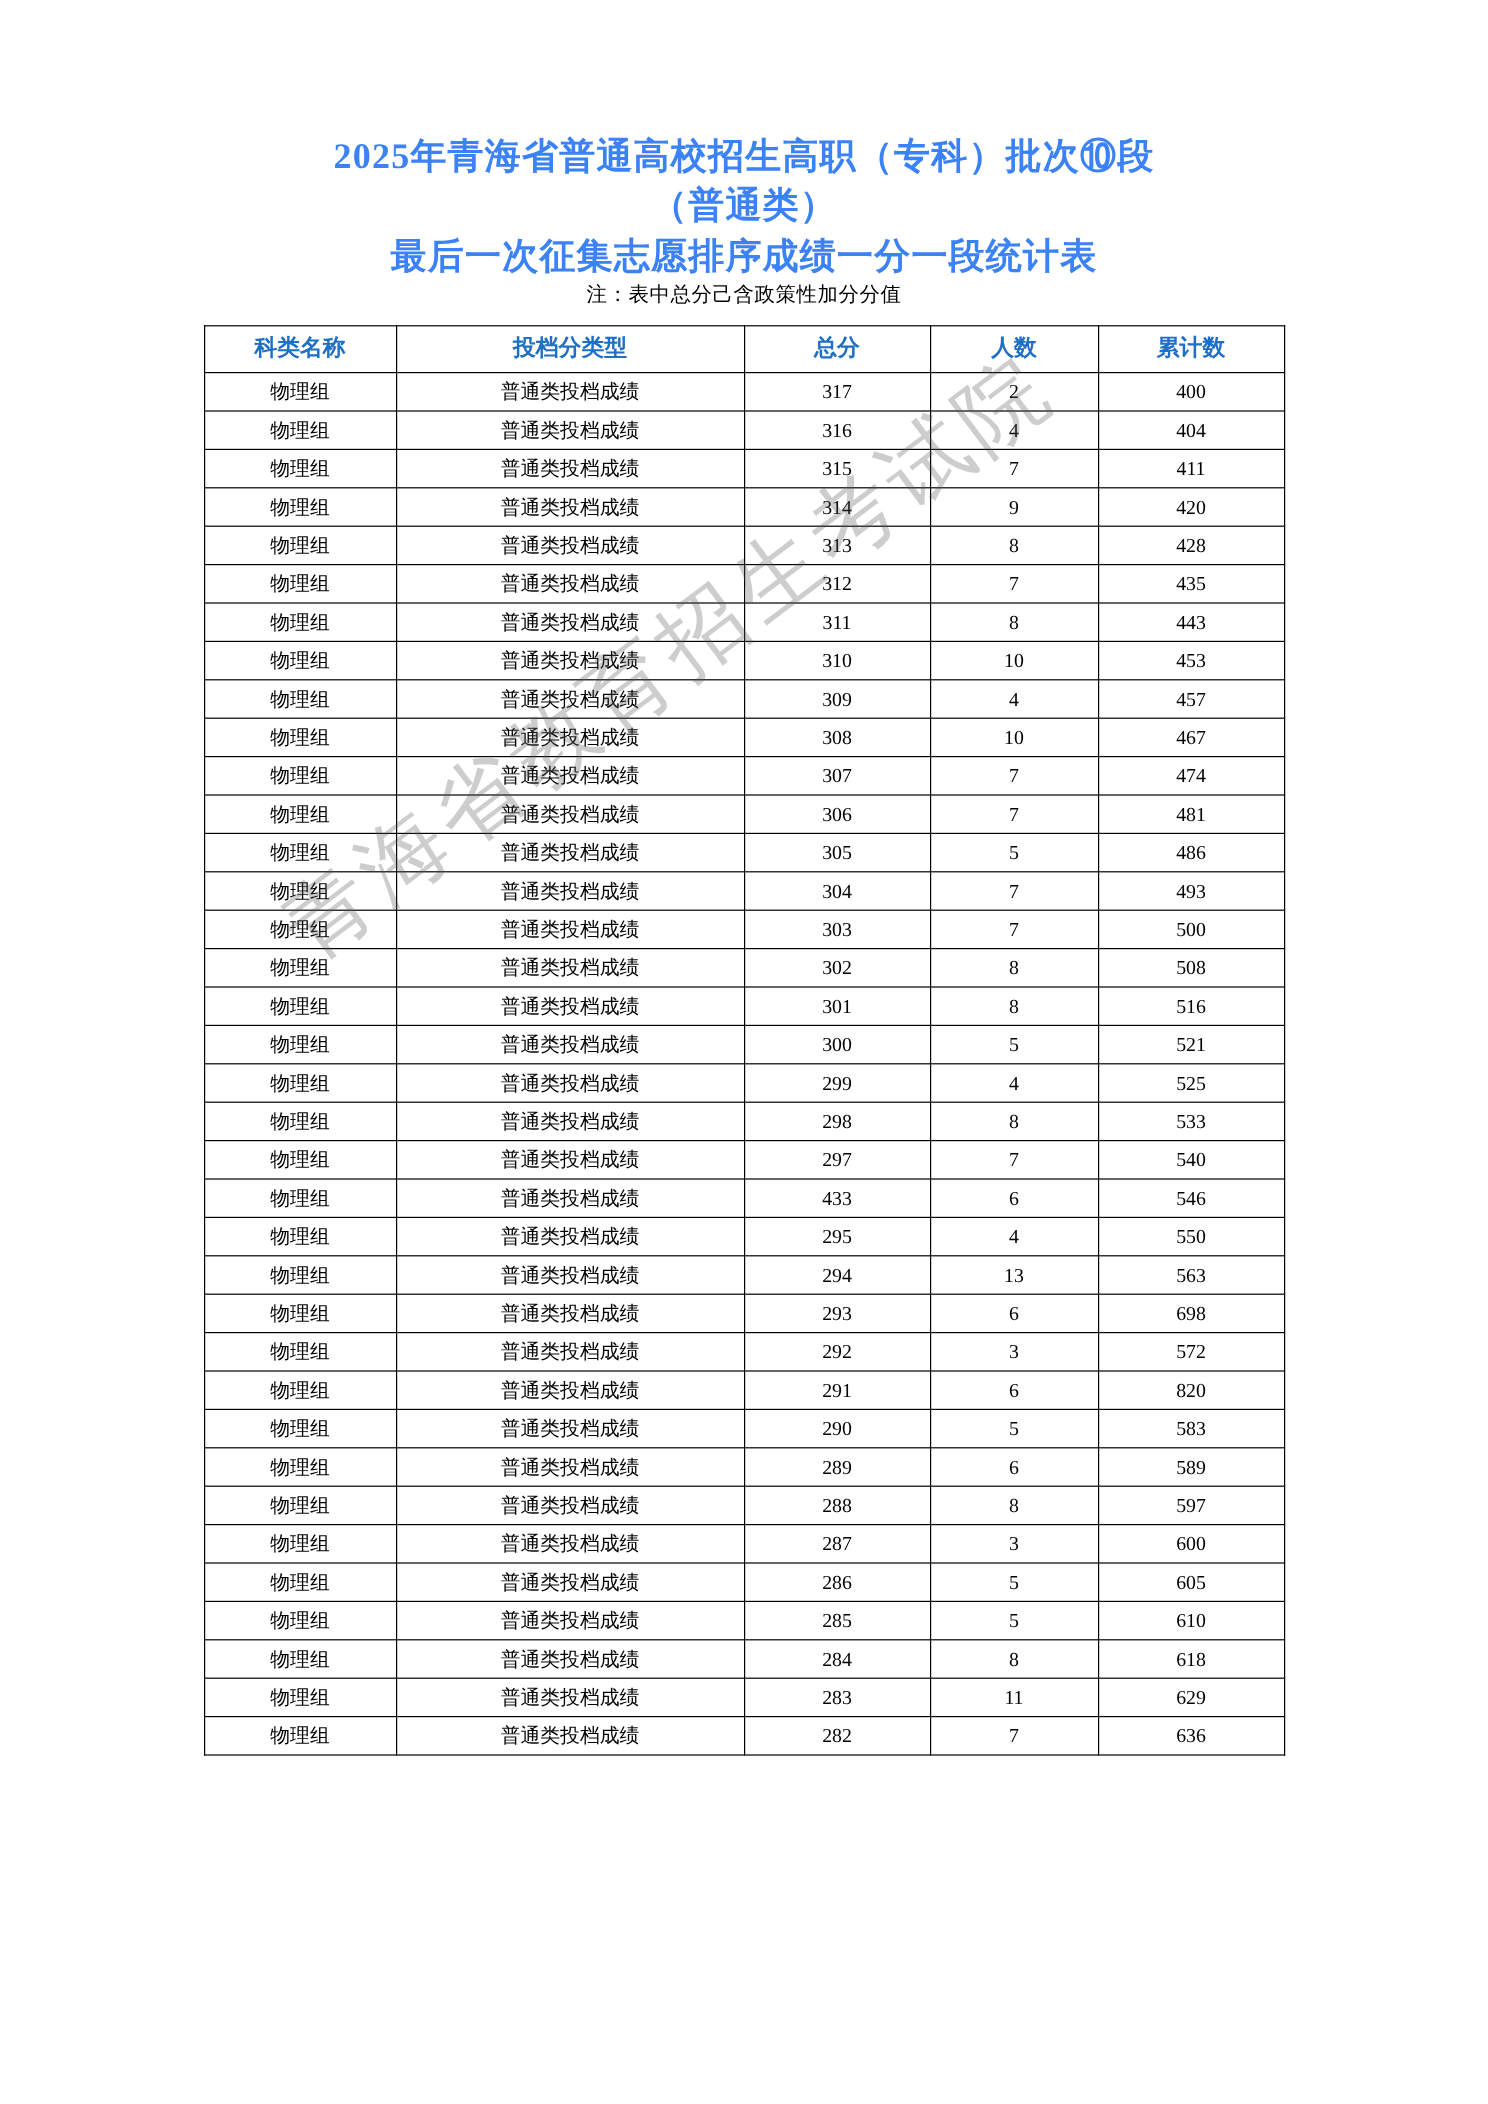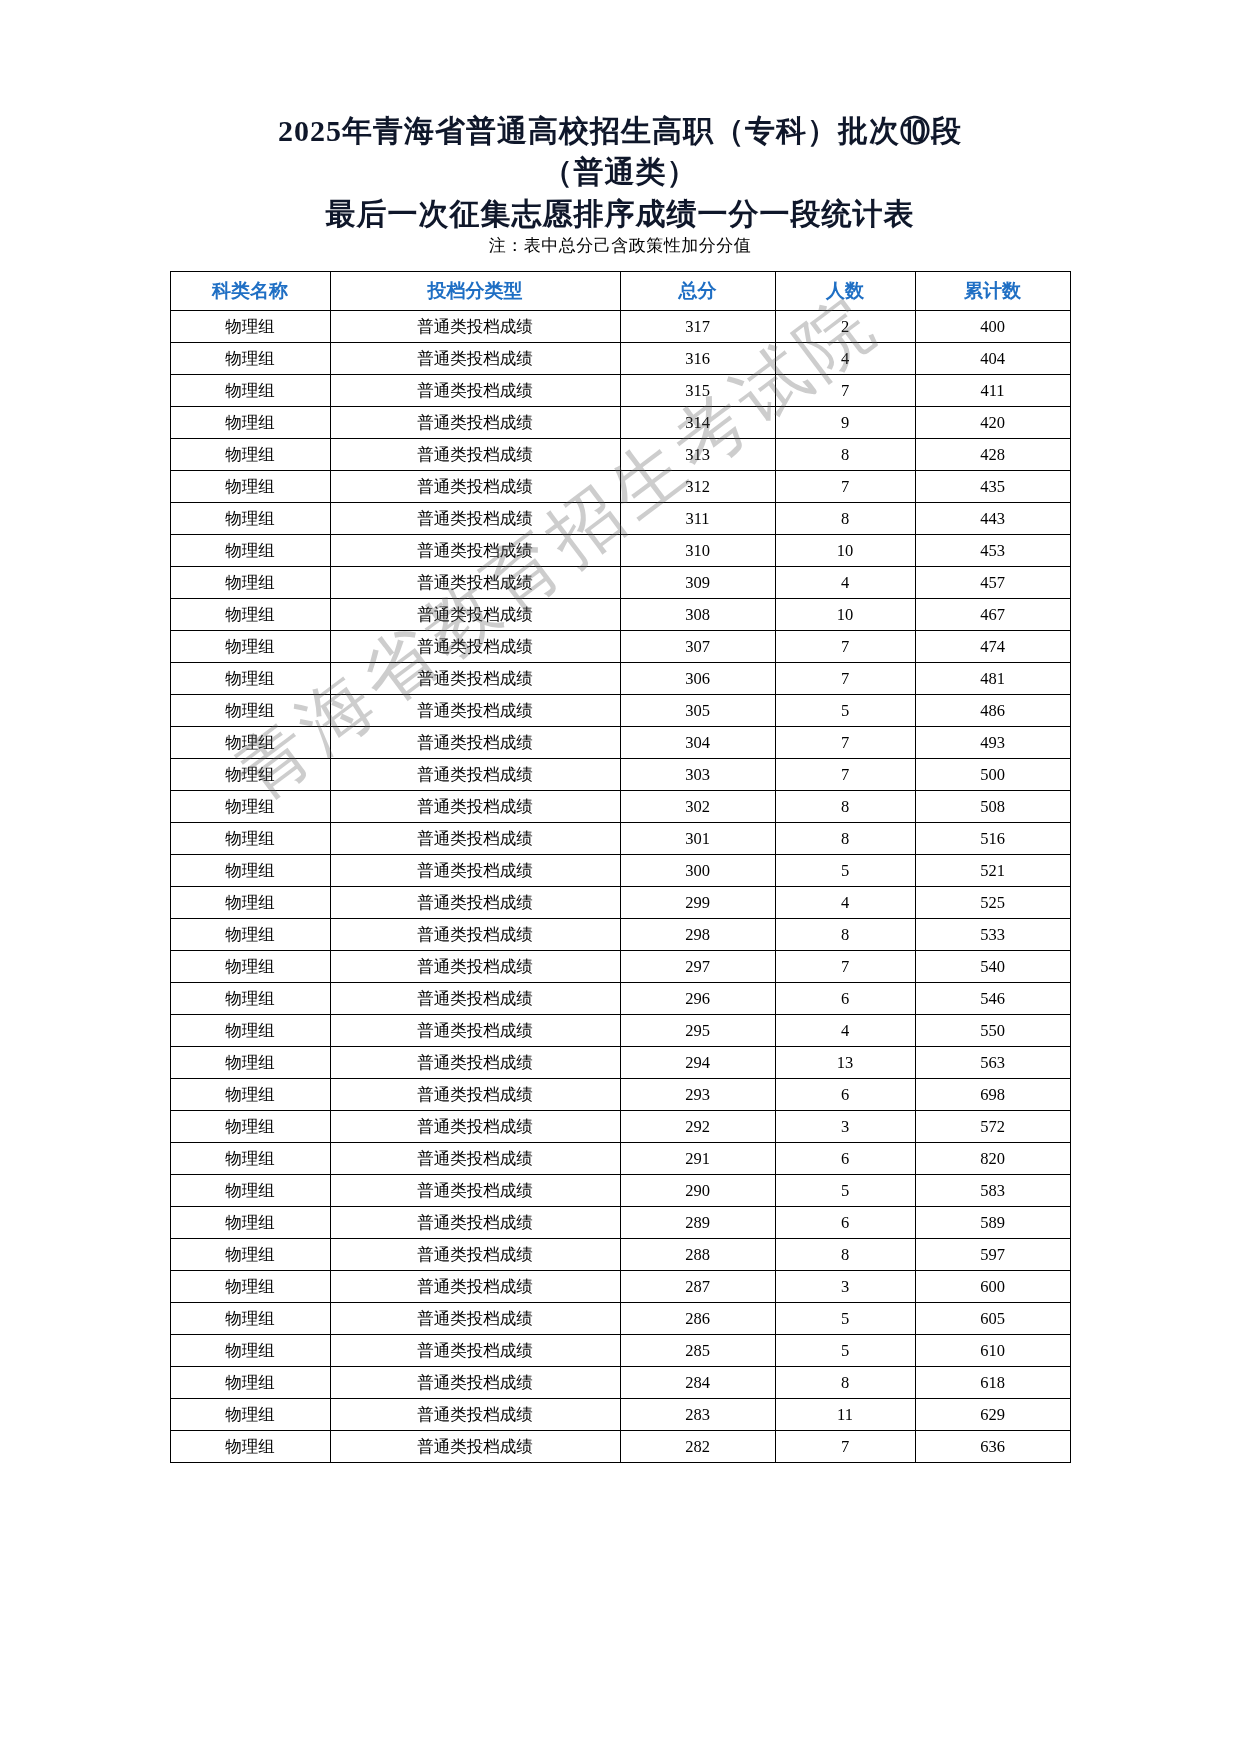--- a/index.html
+++ b/index.html
@@ -24,21 +24,21 @@
   }
   .title-block {
     text-align: center;
     margin-top: 110px;
     line-height: 1.38;
   }
   .title-line {
     font-size: 30px;
     font-weight: bold;
     letter-spacing: 1px;
-    color: #0f172a;
+    color: #3b82f6;
   }
   .note {
     text-align: center;
     font-size: 17px;
     margin-bottom: 14px;
     letter-spacing: 0.5px;
   }
   table.score-table {
     border-collapse: collapse;
     margin: 0 auto;
@@ -268,21 +268,21 @@
           <tr>
             <td>物理组</td>
             <td>普通类投档成绩</td>
             <td>297</td>
             <td>7</td>
             <td>540</td>
           </tr>
           <tr>
             <td>物理组</td>
             <td>普通类投档成绩</td>
-            <td>296</td>
+            <td>433</td>
             <td>6</td>
             <td>546</td>
           </tr>
           <tr>
             <td>物理组</td>
             <td>普通类投档成绩</td>
             <td>295</td>
             <td>4</td>
             <td>550</td>
           </tr>

